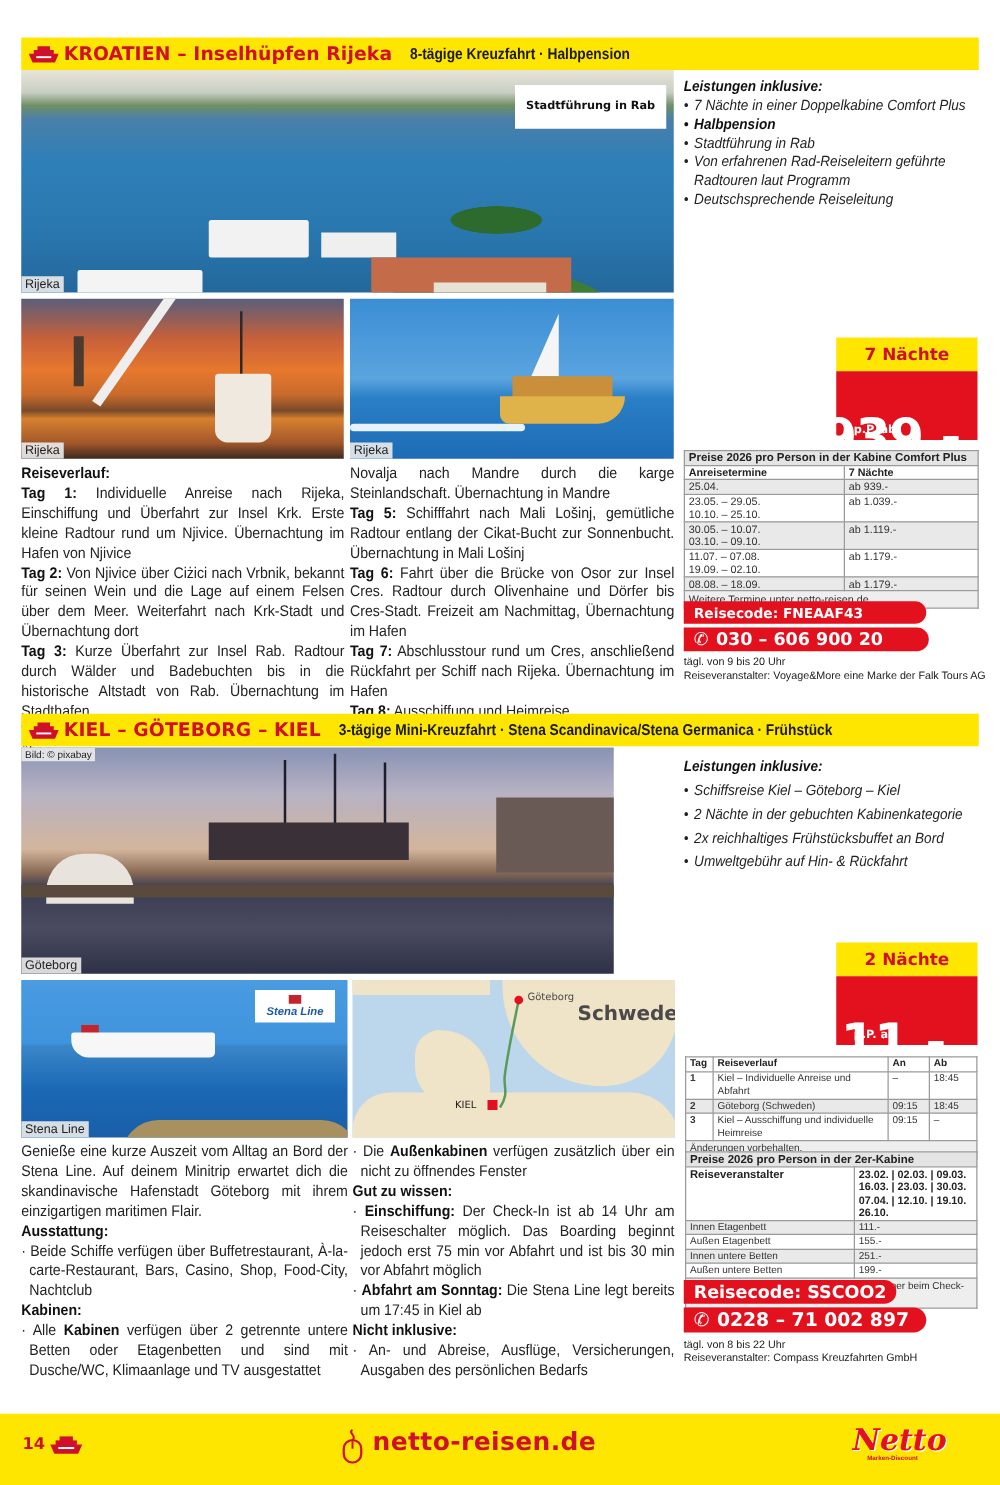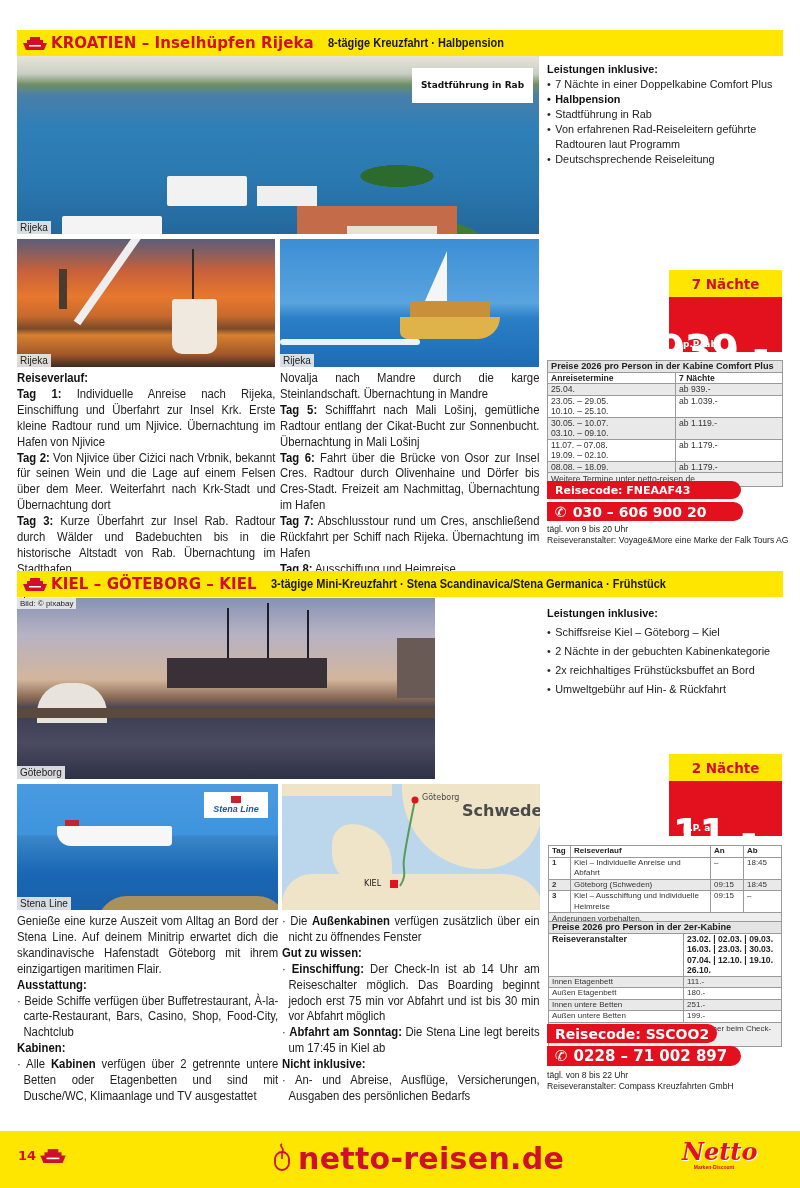--- a/index.html
+++ b/index.html
@@ -81,21 +81,21 @@
 
   .img-map { background: #bcd6ec; }
   .img-map .land1 { position:absolute; left:120px; top:0; width:140px; height:85px; background:#efe3c8; border-radius: 0 0 60px 80px; }
   .img-map .land2 { position:absolute; left:0; top:90px; width:262px; height:40px; background:#efe3c8; border-radius: 60px 80px 0 0; }
   .img-map .land3 { position:absolute; left:50px; top:40px; width:60px; height:60px; background:#efe3c8; border-radius: 20px 40px 10px 30px; }
   .img-map .land4 { position:absolute; left:0; top:0; width:110px; height:12px; background:#efe3c8; }
   .img-map svg { position:absolute; left:0; top:0; }
   .map-lbl { position:absolute; font-family:"DejaVu Sans", sans-serif; color:#4a4a4a; }
 
   
-  .inclusive { position:absolute; font-size: 11.8px; line-height: 15px; color:#222; }
+  .inclusive { position:absolute; font-size: 11.8px; line-height: 15px; color:#222;font-style:italic; }
   .inclusive .h { font-weight:bold; color:#111; }
   .inclusive ul { list-style:none; }
   .inclusive li { padding-left: 9px; position: relative; }
   .inclusive li::before { content:"•"; position:absolute; left:0; top:0; }
   .inclusive li.bold { font-weight:bold; color:#111; }
   .narrow { transform: scaleX(0.92); transform-origin: left top; }
 
   .pricebadge { position:absolute; width: 113px; }
   .pricebadge .nights {
     background:#ffe600; color:#d0102a; font-family:"DejaVu Sans", sans-serif; font-weight:bold;
@@ -124,21 +124,21 @@
 
   .body-col { position:absolute; font-size: 12.3px; line-height: 15.9px; color:#222; text-align: justify; }
   .body-col b { color:#111; }
   .body-col .h { font-weight:bold; color:#111; }
   .body-col .dash { padding-left: 7px; text-indent: -7px; }
 
   .footer {
     position:absolute; left:0; top: 1131px; width: 800px; height: 57px; background:#ffe600;
   }
   .footer .page { position:absolute; left: 18px; top: 17px; font-weight:bold; font-size: 13px; color:#d0102a; font-family:"DejaVu Sans", sans-serif; }
-  .footer .url { position:absolute; left: 272px; top: 10px; font-family:"DejaVu Sans", sans-serif; font-weight:bold; font-size: 30px; color:#d0102a; letter-spacing: 0.3px; }
+  .footer .url { position:absolute; left: 272px; top: 10px; font-family:"DejaVu Sans", sans-serif; font-weight:bold; font-size: 20px; color:#d0102a; letter-spacing: 0.3px; }
   .footer .logo { position:absolute; left: 682px; top: 10px; width: 64px; text-align:center; }
   .footer .logo .n { font-family:"DejaVu Serif", serif; font-style: italic; font-weight:bold; font-size: 24px; color:#e3101e; text-shadow: 1px 1px 0 #ffffff; line-height: 22px; }
   .footer .logo .s { font-size: 5px; color:#d0102a; font-weight:bold; margin-top: 1px; }
 </style>
 </head>
 <body>
 
 <div class="section-header" style="top:30px;">
   <svg class="ship" viewBox="0 0 24 16">
     <rect x="7" y="2" width="10" height="4" fill="#d0102a"></rect>
@@ -275,21 +275,21 @@
   <svg class="ship" viewBox="0 0 24 16">
     <rect x="7" y="2" width="10" height="4" fill="#d0102a"></rect>
     <rect x="4" y="5" width="16" height="4" fill="#d0102a"></rect>
     <path d="M0 8 L24 8 L21 15 L3 15 Z" fill="#d0102a"></path>
     <rect x="6" y="10" width="12" height="1.5" fill="#fff"></rect>
   </svg>
   <span class="title">KIEL – GÖTEBORG – KIEL</span>
   <span class="subtitle">3-tägige Mini-Kreuzfahrt · Stena Scandinavica/Stena Germanica · Frühstück</span>
 </div>
 
-<div class="photo img-goteborg" style="left:17px; top:598px; width:418px; height:181px;">
+<div class="photo img-goteborg" style="left:17px; top:598px; width:474px; height:181px;">
   <div class="bld"></div>
     <div class="m1"></div>
     <div class="m2"></div>
     <div class="m3"></div>
   <div class="ship"></div>
     <div class="house"></div>
     <div class="quay"></div>
   <span class="cap" style="top:0; bottom:auto; font-size:8px;">Bild: © pixabay</span>
   <span class="cap">Göteborg</span>
 </div>
@@ -381,21 +381,21 @@
   <tr>
     <th style="width:135px; font-size:9px;">Reiseveranstalter</th>
     <th style="font-size:8.6px; line-height:10.5px;">23.02. | 02.03. | 09.03. 16.03. | 23.03. | 30.03. 07.04. | 12.10. | 19.10. 26.10.</th>
   </tr>
   <tr class="g">
         <td>Innen Etagenbett</td>
         <td>111.-</td>
       </tr>
   <tr class="w">
         <td>Außen Etagenbett</td>
-        <td>180.-</td>
+        <td>155.-</td>
       </tr>
   <tr class="g">
         <td>Innen untere Betten</td>
         <td>251.-</td>
       </tr>
   <tr class="w">
         <td>Außen untere Betten</td>
         <td>199.-</td>
       </tr>
   <tr>

